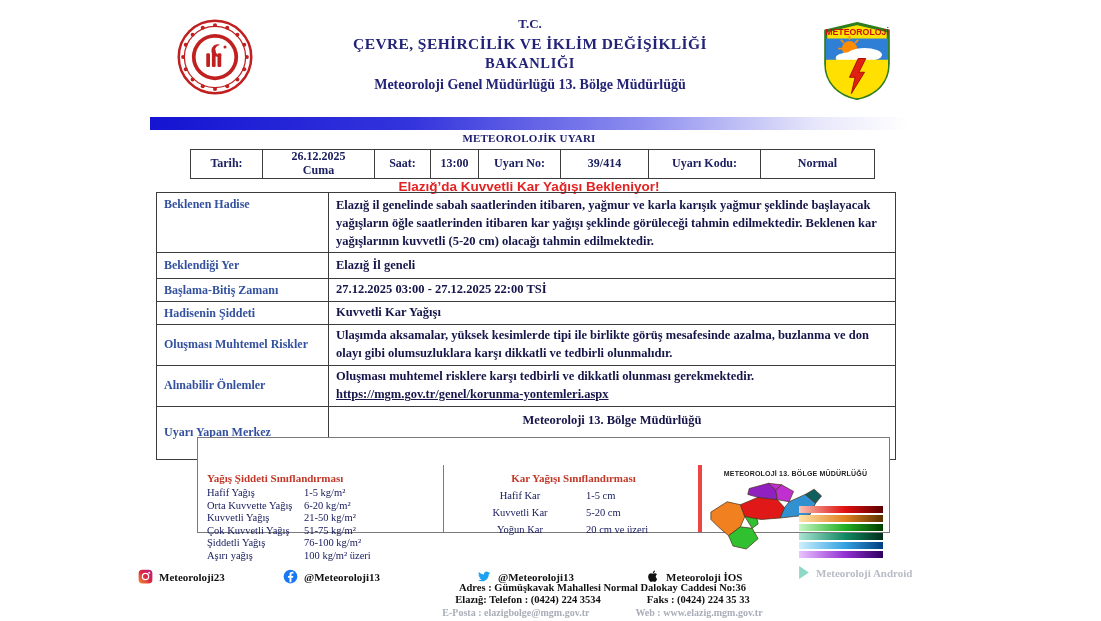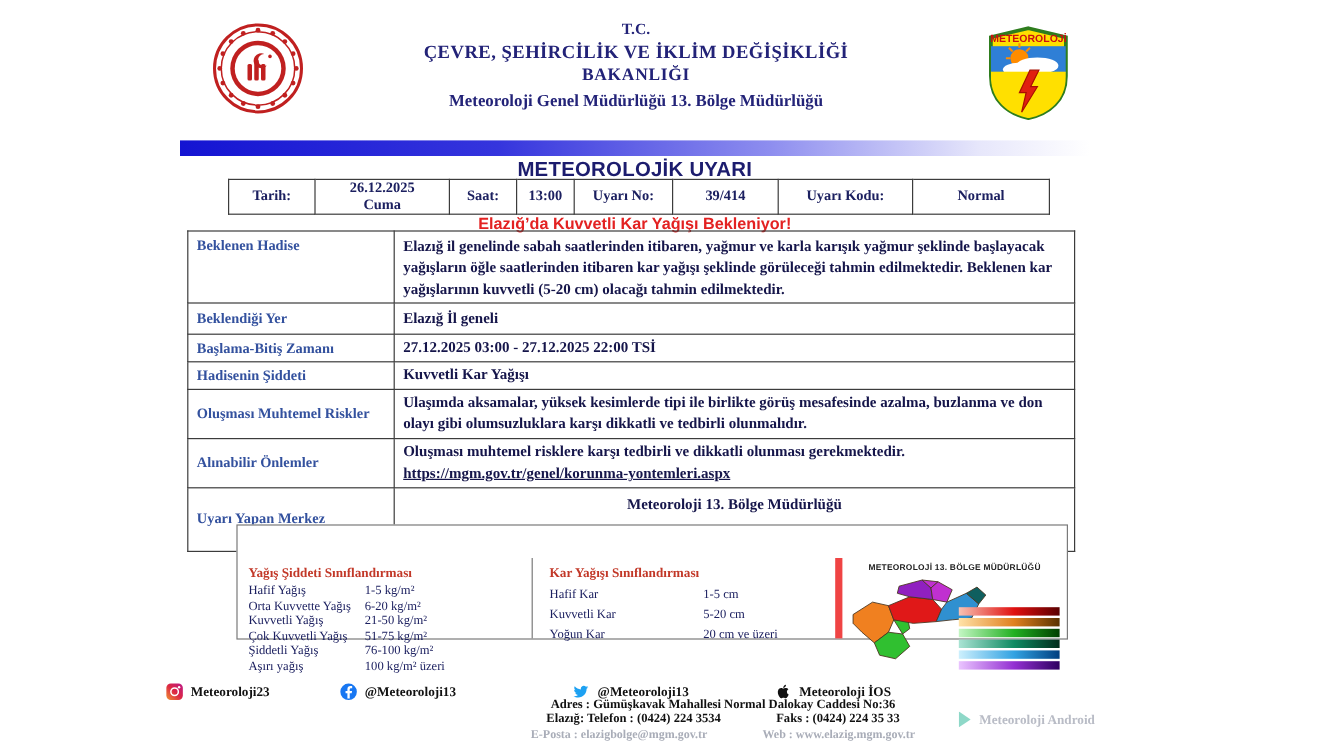--- a/index.html
+++ b/index.html
@@ -13,21 +13,21 @@
   .h-tc  { font-size:13px; font-weight:bold; }
   .h-min { font-size:15.5px; font-weight:bold; letter-spacing:.4px; margin-top:3px; }
   .h-bak { font-size:14.5px; font-weight:bold; letter-spacing:.6px; margin-top:2px; }
   .h-dir { font-size:14px; font-weight:bold; margin-top:5px; }
   .seal  { position:absolute; left:175px; top:17px; width:80px; height:80px; }
   .shield{ position:absolute; left:819px; top:21px; width:76px; height:80px; }
   
   .blue-bar { position:absolute; left:150px; top:117px; width:758px; height:13px;
     background:linear-gradient(to right,#1414d2 0%,#3535dd 35%,#8e8eef 65%,#e7e7fb 88%,#ffffff 100%); }
   .section-title { position:absolute; left:150px; top:132px; width:758px; text-align:center;
-    font-family:Liberation Sans, sans-serif; font-size:17px; font-weight:bold; color:#1c1c6e; letter-spacing:.2px; }
+    font-family:Liberation Serif, serif; font-size:11px; font-weight:bold; color:#1c1c6e; letter-spacing:.2px; }
   
   .info-table { position:absolute; left:190px; top:149px; border-collapse:collapse; }
   .info-table td { border:1px solid #3c3c3c; text-align:center; vertical-align:middle;
     font-size:12px; font-weight:bold; color:#1c2060; height:28px; }
   .c-date-l{width:72px}.c-date-v{width:112px;font-size:11.5px;line-height:1.15}
   .c-time-l{width:56px}.c-time-v{width:48px}
   .c-no-l{width:82px}.c-no-v{width:88px}
   .c-code-l{width:112px}.c-code-v{width:114px;font-weight:normal;color:#222;}
   
   .headline { position:absolute; left:150px; top:179px; width:758px; text-align:center;
@@ -40,21 +40,21 @@
   .r1 td { height:54px; vertical-align:top; padding-top:4px; }
   .r2 td { height:26px; } .r3 td { height:23px; } .r4 td { height:17px; }
   .r5 td { height:28px; } .r6 td { height:28px; } .r7 td { height:50px; }
   .m-center { text-align:center; line-height:1.9; }
   .m-link { text-decoration:underline; color:#15154a; display:inline-block; margin-top:1px; }
   
   .cls-box { position:absolute; left:197px; top:437px; width:693px; height:96px;
     border:1px solid #7a7a7a; display:flex; background:#fff; }
   .cls-cell { padding:7px 9px 4px 9px;margin-top:27px; }
   .cls-rain { width:246px; border-right:1px solid #7a7a7a; }
-  .cls-snow { width:258px; border-right:6px solid #ef4444; padding-left:14px; }
+  .cls-snow { width:258px; border-right:4px solid #ef4444; padding-left:14px;text-align:center; }
   .cls-map  { flex:1; position:relative; }
   .cls-title { font-size:11px; font-weight:bold; color:#c23828; margin-bottom:3px; }
   .cls-row { display:flex; font-size:10.5px; font-weight:normal; color:#1c2060; line-height:12.6px; }
   .cls-row .lbl { min-width:97px; padding-right:4px; }
   .cls-snow .cls-row { line-height:17px; }
   .cls-snow .cls-row .lbl { min-width:128px; }
   .map-title { position:absolute; left:0; top:5px; width:100%; text-align:center;
     font-family:"Liberation Sans",sans-serif; font-size:7px; font-weight:bold; color:#222; letter-spacing:.2px; }
   .map-svg { position:absolute; left:3px; top:14px; }
   .legend { position:absolute; right:6px; top:41px; display:flex; flex-direction:column; gap:2.5px; }
@@ -62,21 +62,21 @@
   .bar1 { background:linear-gradient(to right,#f8c2b2,#e01010 55%,#5a0000); }
   .bar2 { background:linear-gradient(to right,#ffe2a8,#e08020 55%,#5a3200); }
   .bar3 { background:linear-gradient(to right,#c4f7c4,#22b022 55%,#003f00); }
   .bar4 { background:linear-gradient(to right,#aae4d4,#108a62 55%,#012d1c); }
   .bar5 { background:linear-gradient(to right,#cdf0fd,#32a2e2 55%,#003f80); }
   .bar6 { background:linear-gradient(to right,#eac4ff,#9330d2 55%,#2e0060); }
   
   .social { position:absolute; top:569px; display:flex; align-items:center; gap:6px;
     font-size:11px; font-weight:bold; color:#111; }
   .soc-ig{left:138px}.soc-fb{left:283px}.soc-tw{left:476px}.soc-ap{left:646px}
-  .soc-android { position:absolute; left:798px; top:593px; display:flex; align-items:center; gap:6px;
+  .soc-android { position:absolute; left:798px; top:566px; display:flex; align-items:center; gap:6px;
     font-size:11px; font-weight:bold; color:#b9bcc6; }
   .addr-block { position:absolute; left:330px; top:582px; width:545px; text-align:center; color:#111; }
   .addr-1 { font-size:10.5px; font-weight:bold; }
   .addr-2 { font-size:10.5px; font-weight:bold; margin-top:1px; }
   .addr-2 .gap, .addr-3 .gap { display:inline-block; width:46px; }
   .addr-3 { font-size:10px; font-weight:bold; color:#a9adb8; margin-top:2px; }
   .addr-3 a { color:#a9adb8; text-decoration:none; }
 </style>
 </head>
 <body>

